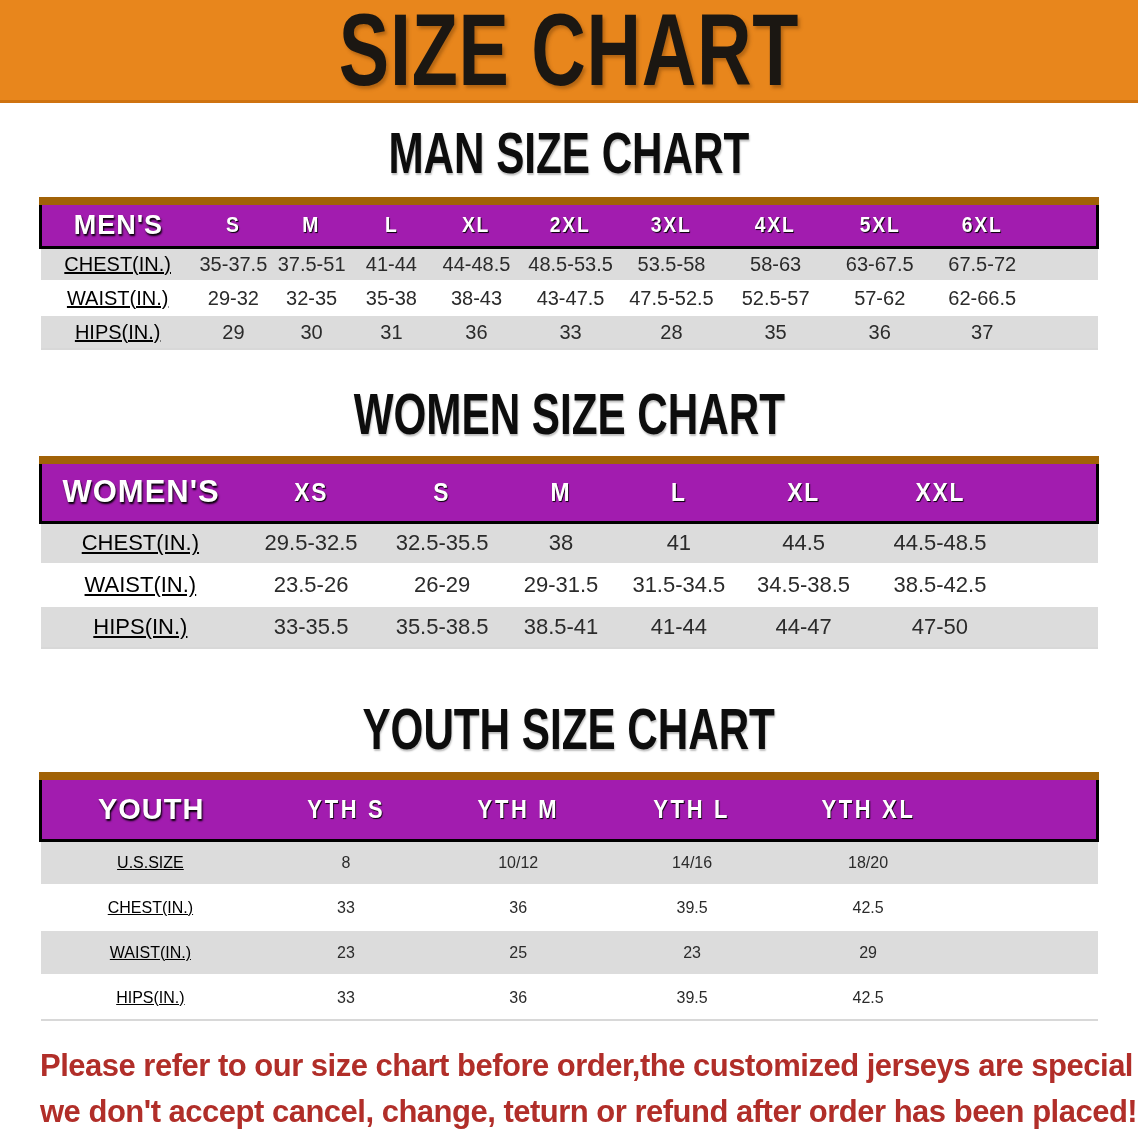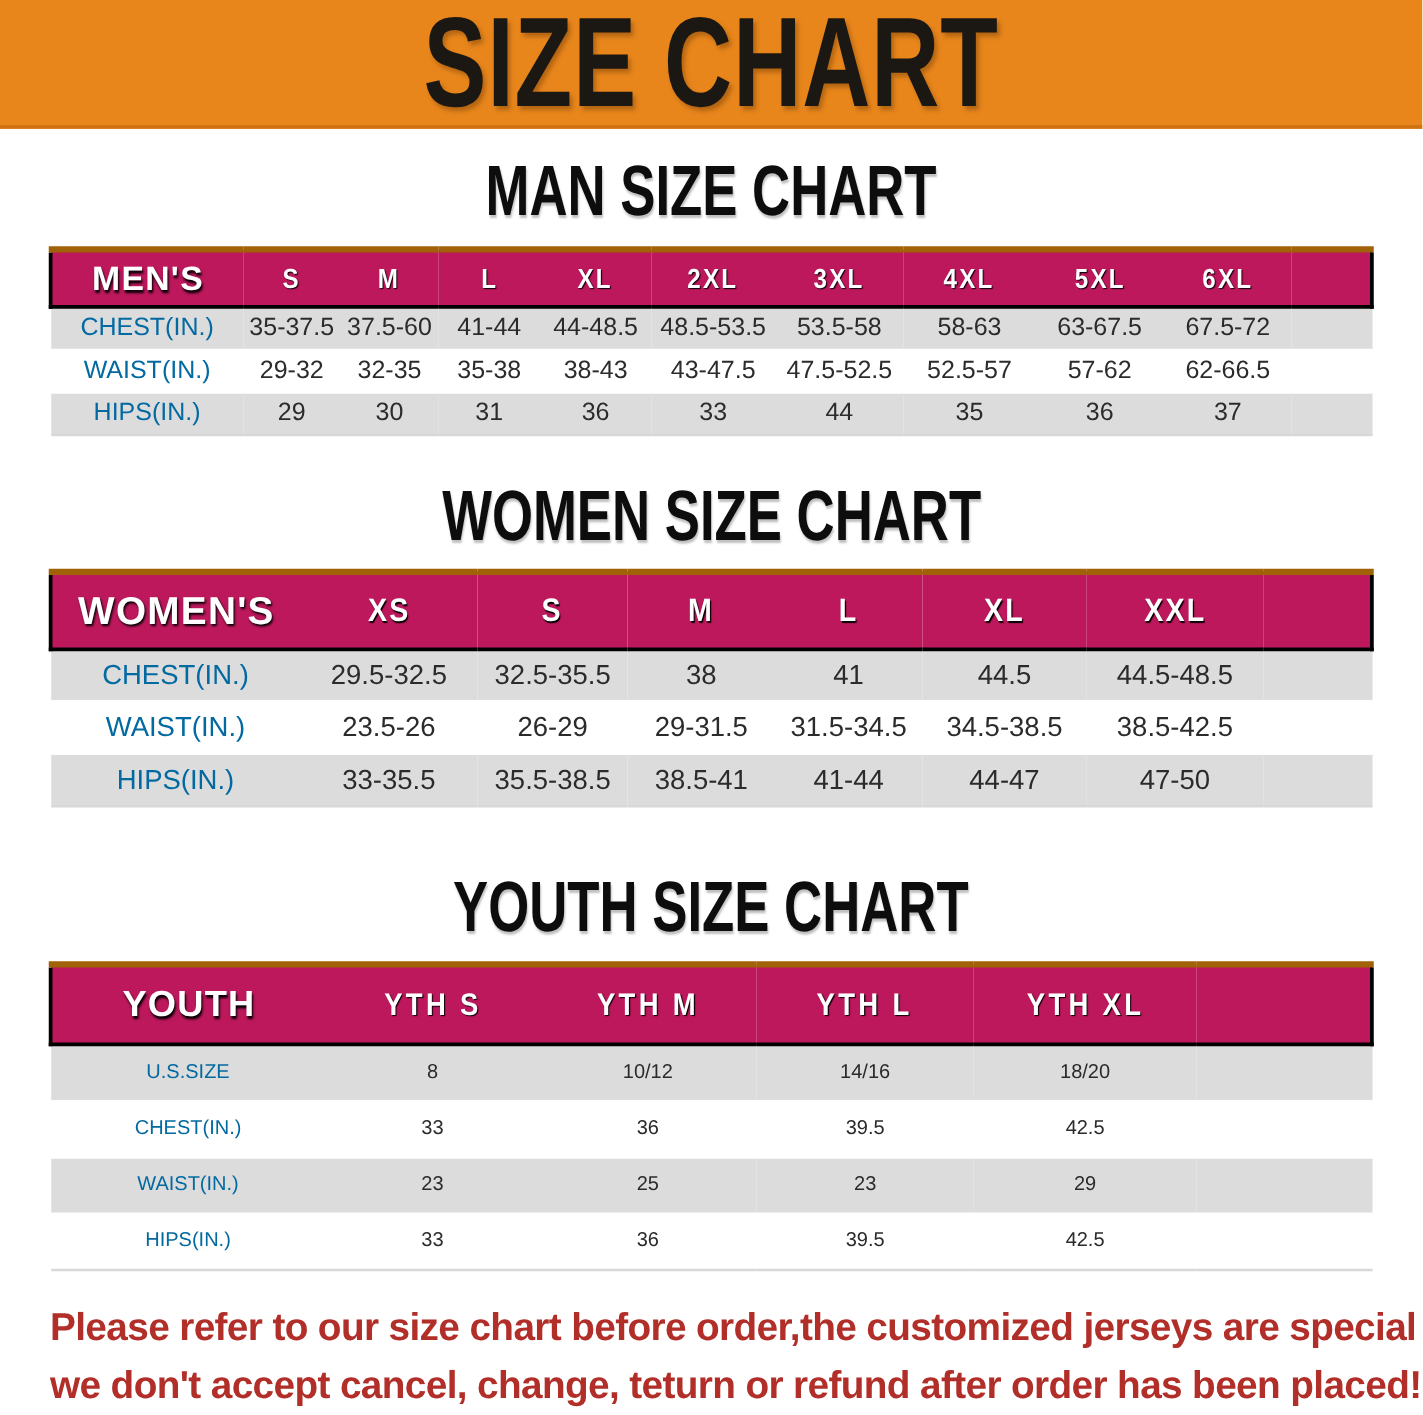--- a/index.html
+++ b/index.html
@@ -55,22 +55,22 @@
 
   
   .size-table {
     width: 1060px;
     margin: 0 auto;
     border-collapse: collapse;
     table-layout: fixed;
     border-bottom: 2px solid #d8d8d8;
   }
   .size-table thead th {
-    background: #be185d;
-    border-top: 5px solid #a16207;
+    background: #a21caf;
+    border-top: 8px solid #a16207;
     border-bottom: 3px solid #000;
     color: #ffffff;
     font-weight: bold;
     text-align: center;
     vertical-align: middle;
   }
   .size-table thead th:first-child { border-left: 3px solid #000; }
   .size-table thead th:last-child  { border-right: 3px solid #000; }
   .size-table thead .corner-label {
     text-shadow: 1px 2px 2px #000;
@@ -87,21 +87,21 @@
   }
   .size-table tbody tr:nth-child(odd)  { background: #DCDCDC; }
   .size-table tbody tr:nth-child(even) { background: #ffffff; }
   .size-table tbody td {
     text-align: center;
     vertical-align: middle;
     color: #2b2b2b;
     border-top: 2px solid #ffffff;
     white-space: nowrap;
   }
-  .size-table tbody td.row-label { color: #0369a1; }
+  .size-table tbody td.row-label { color: #000000; text-decoration: underline; }
 
   
 
   
   .t0 thead tr { height: 46px; }
   .t0 thead .corner-label { font-size: 27px; }
   .t0 thead .cond-c { font-size: 22px; }
   .t0 tbody tr { height: 34px; font-size: 20px; }
 
   .t1 thead tr { height: 62px; }
@@ -165,21 +165,21 @@
             <th><span class="cond-c">4XL</span></th>
             <th><span class="cond-c">5XL</span></th>
             <th><span class="cond-c">6XL</span></th>
             <th></th>
           </tr>
         </thead>
         <tbody>
           <tr>
             <td class="row-label">CHEST(IN.)</td>
             <td>35-37.5</td>
-            <td>37.5-60</td>
+            <td>37.5-51</td>
             <td>41-44</td>
             <td>44-48.5</td>
             <td>48.5-53.5</td>
             <td>53.5-58</td>
             <td>58-63</td>
             <td>63-67.5</td>
             <td>67.5-72</td>
             <td></td>
           </tr>
           <tr>
@@ -195,21 +195,21 @@
             <td>62-66.5</td>
             <td></td>
           </tr>
           <tr>
             <td class="row-label">HIPS(IN.)</td>
             <td>29</td>
             <td>30</td>
             <td>31</td>
             <td>36</td>
             <td>33</td>
-            <td>44</td>
+            <td>28</td>
             <td>35</td>
             <td>36</td>
             <td>37</td>
             <td></td>
           </tr>
         </tbody>
       </table>
   </section>
 
   <section>

